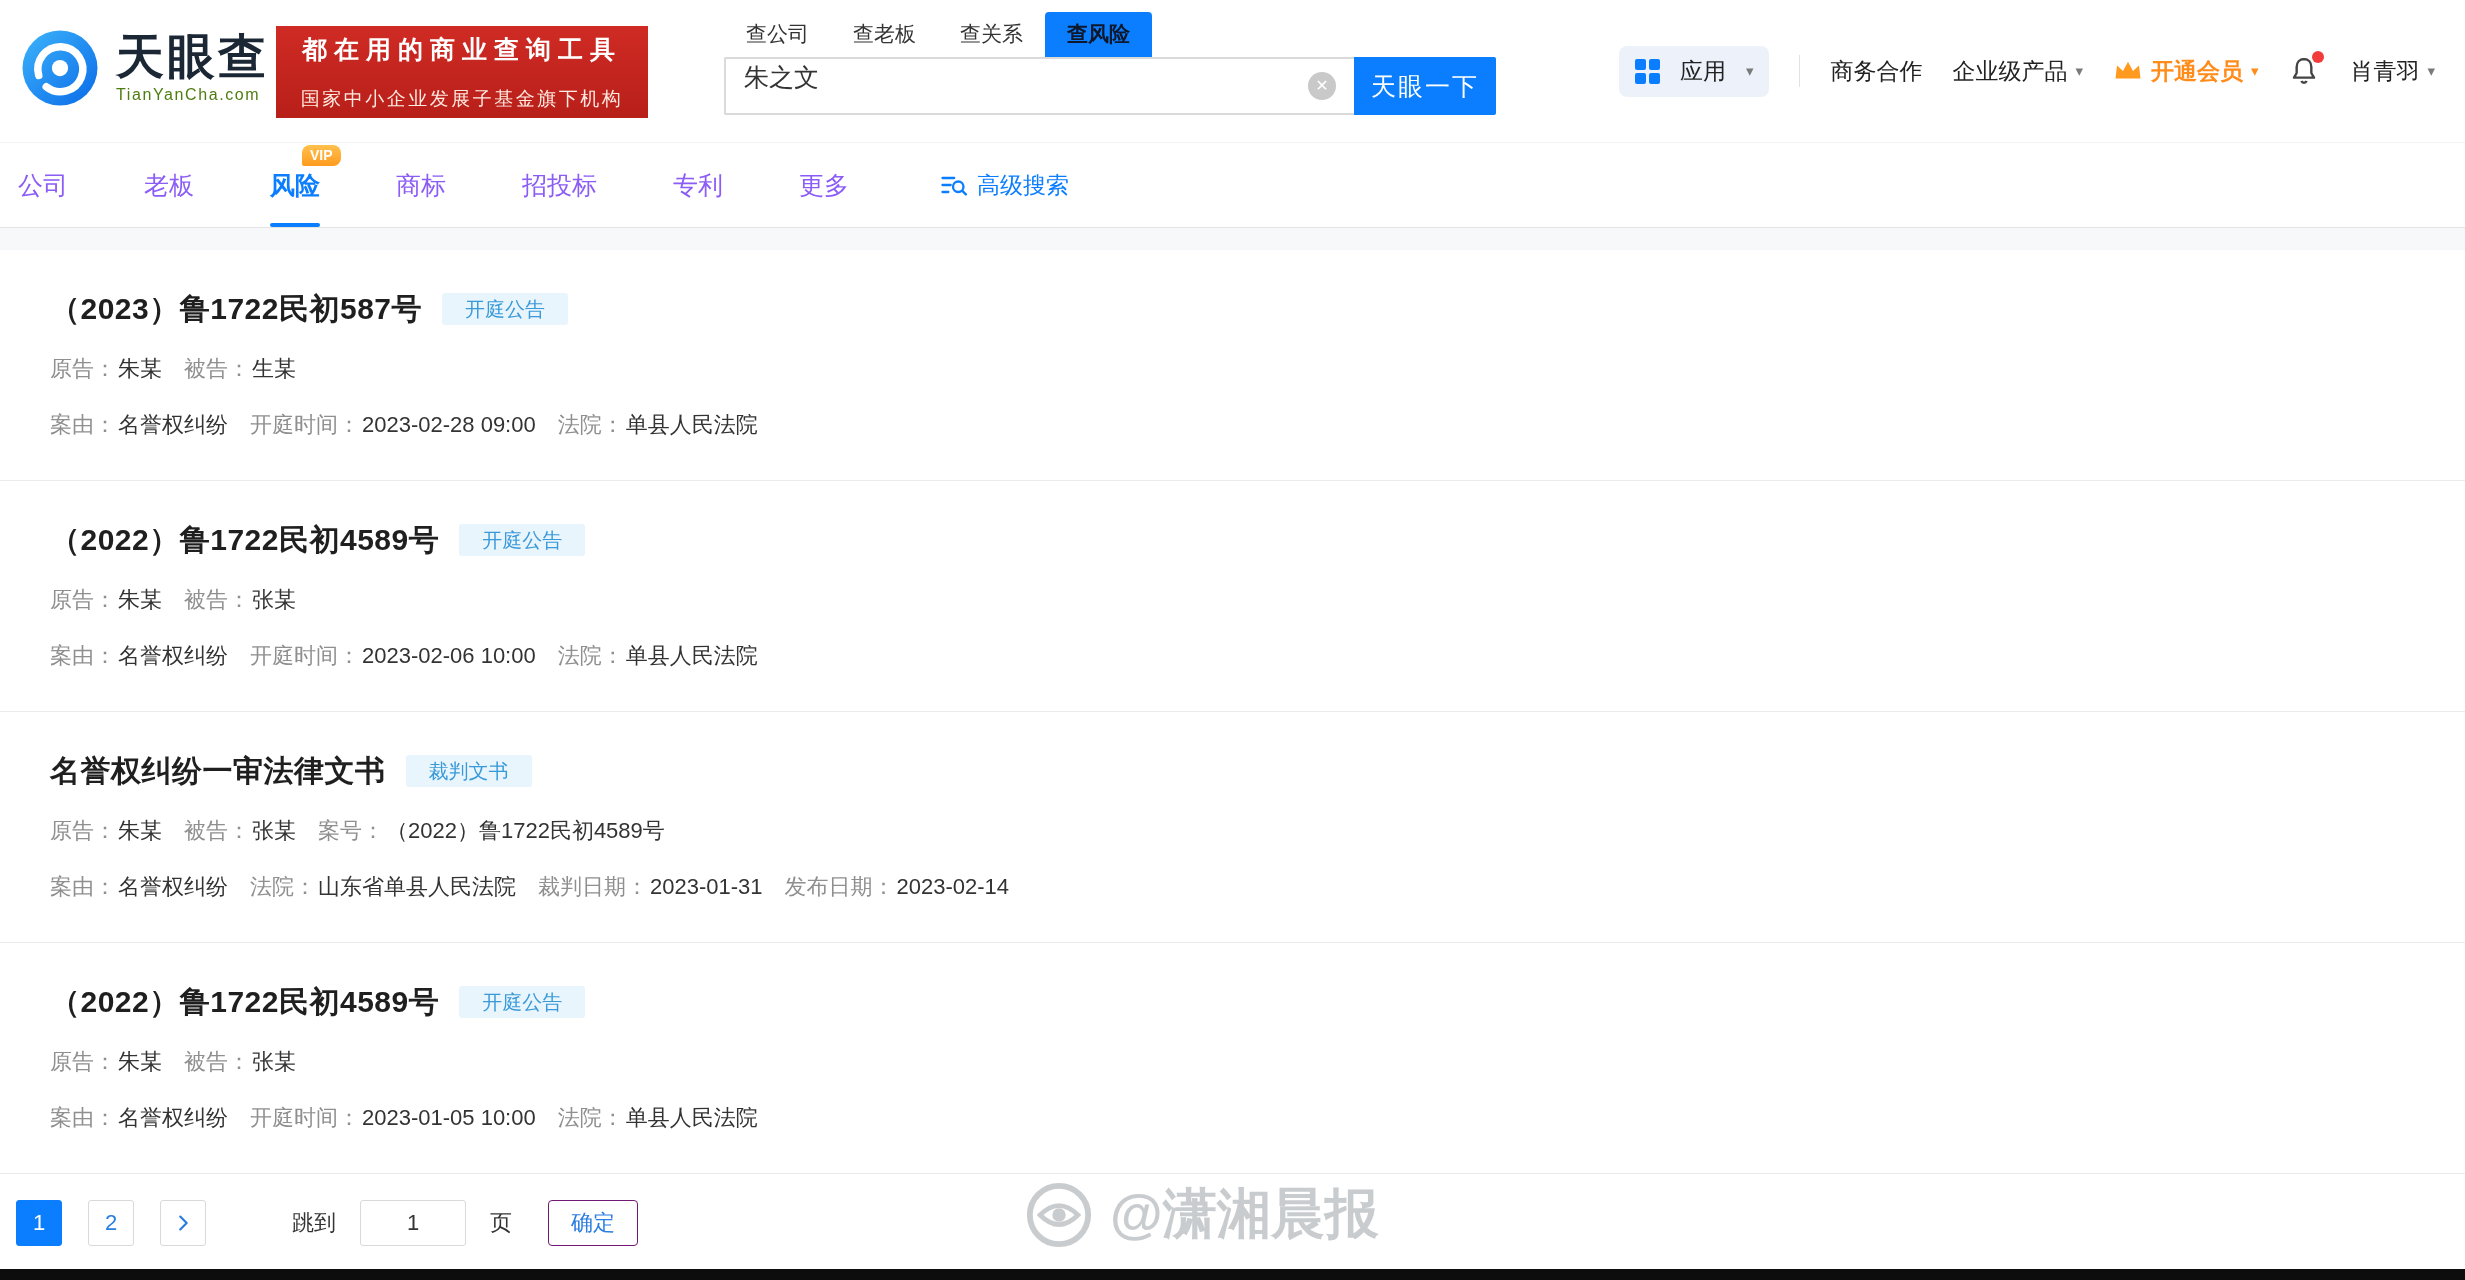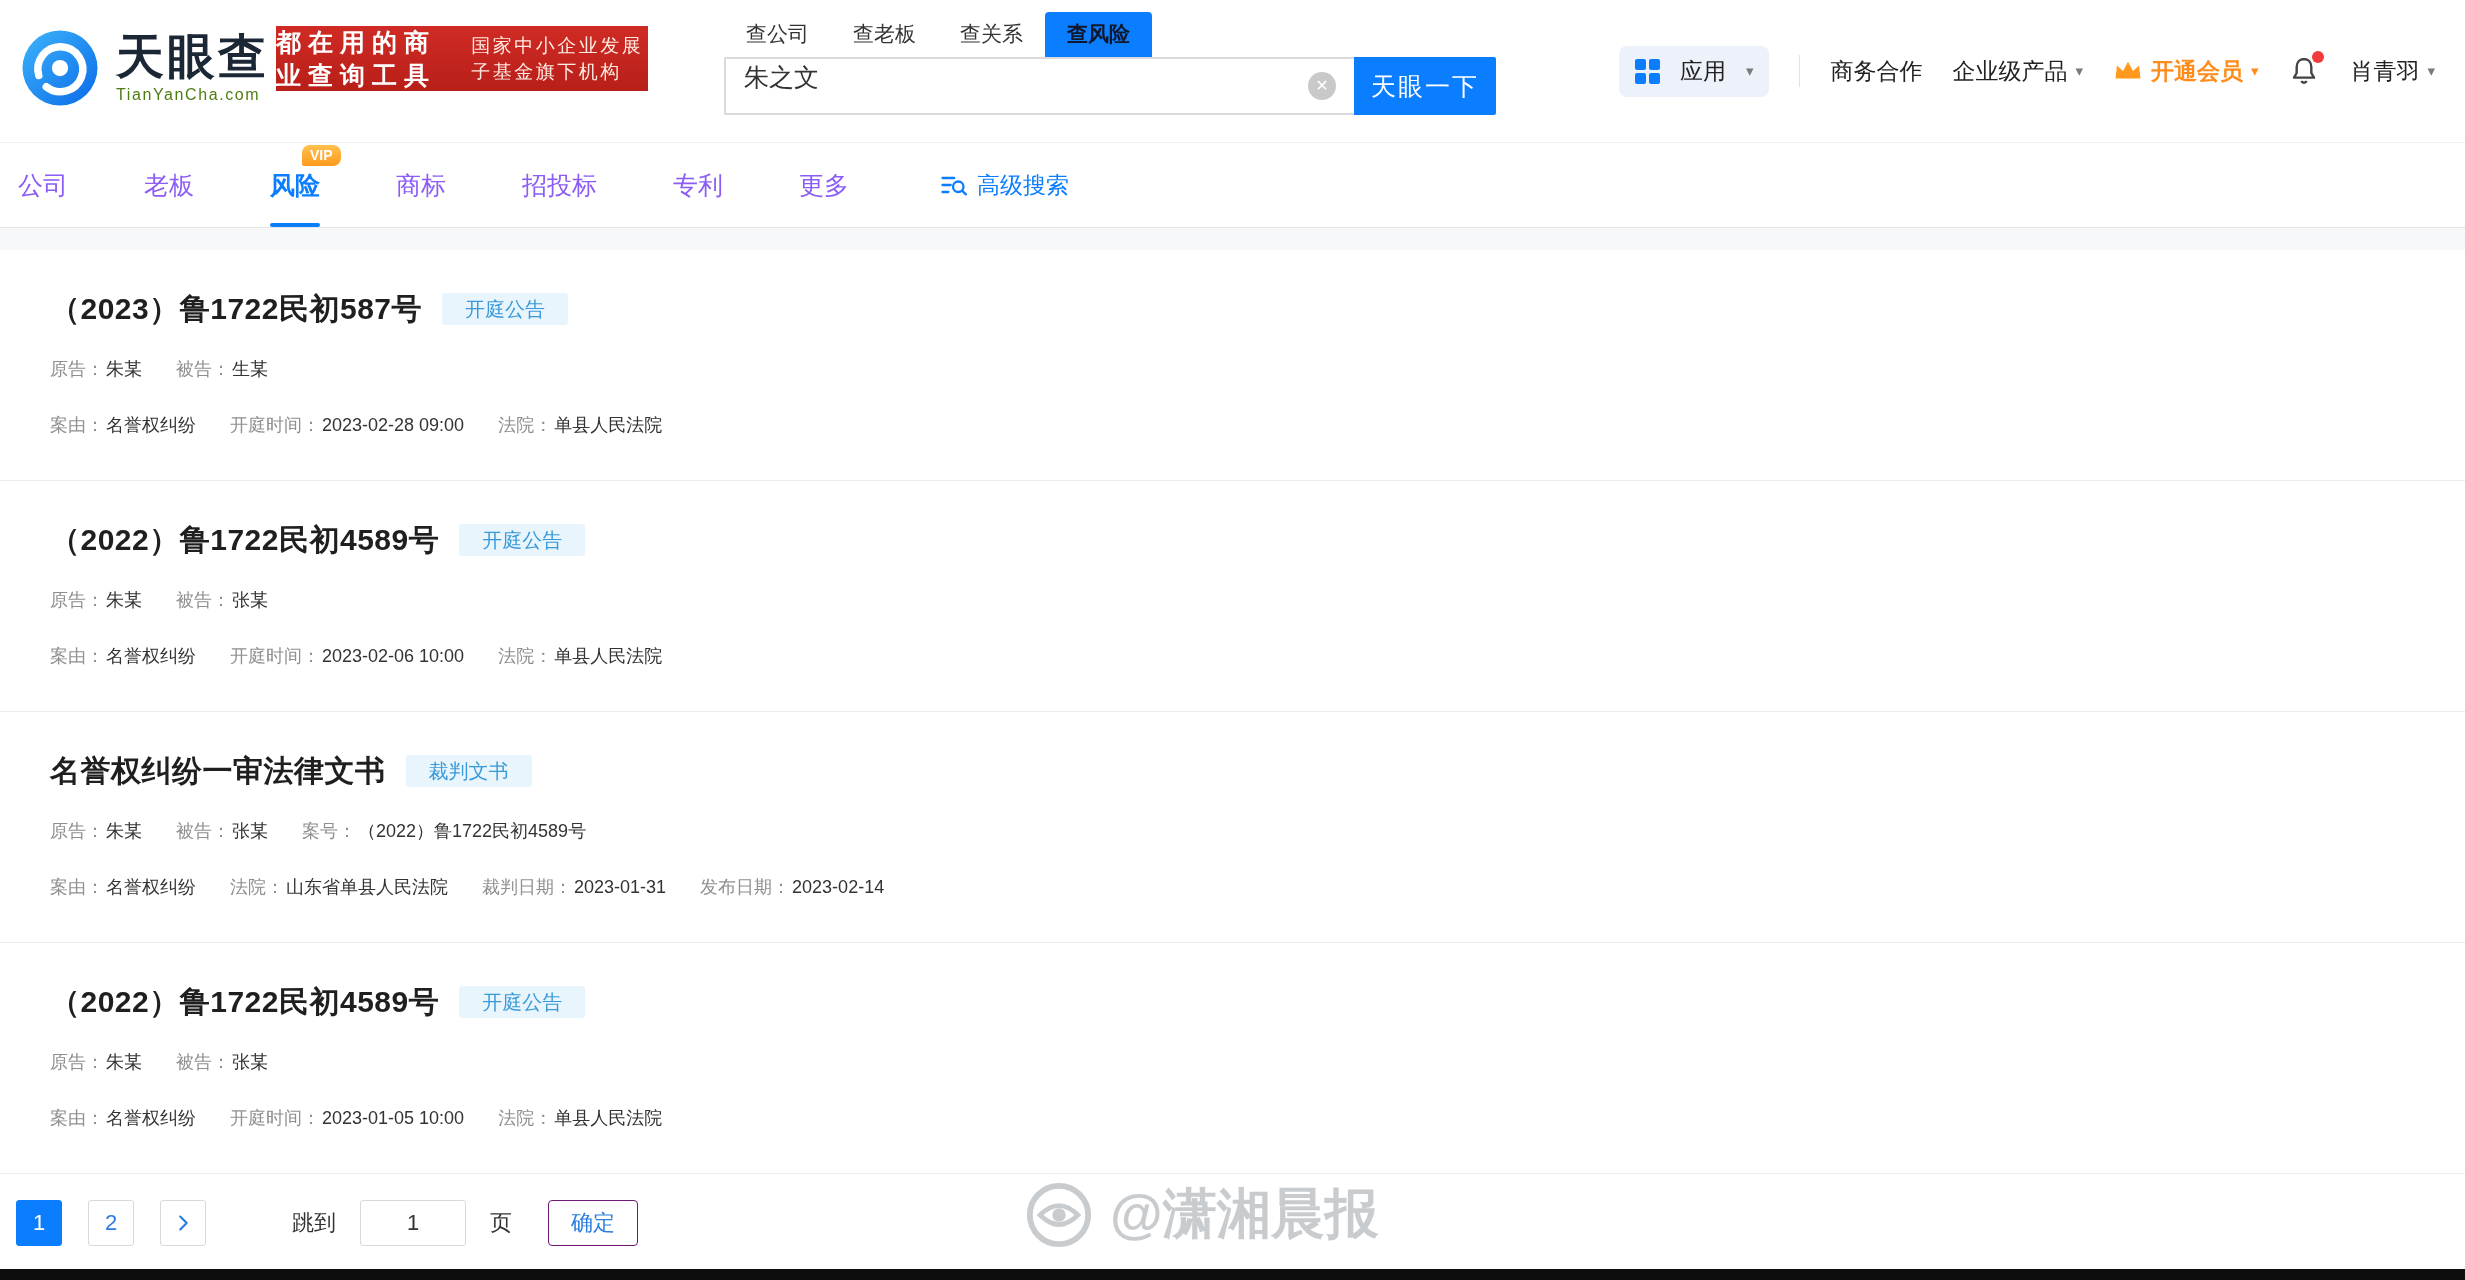--- a/index.html
+++ b/index.html
@@ -10,23 +10,23 @@
   }
   .page { position:relative; width:2465px; height:1280px; background:#fff; }
 
   
   .header { position:relative; height:142px; background:#fff; }
   .logo { position:absolute; left:20px; top:28px; display:flex; align-items:center; gap:16px; cursor:pointer; }
   .logo-icon { width:80px; height:80px; }
   .logo-text .brand { font-size:48px; font-weight:bold; color:#1b2735; letter-spacing:3px; line-height:1.05; }
   .logo-text .domain { font-size:16px; color:#4d7c0f; letter-spacing:1.6px; margin-top:4px; }
 
-  .promo { position:absolute; left:276px; top:26px; width:372px; height:65px;
+  .promo { position:absolute; left:276px; top:26px; width:372px; height:92px;
     background:linear-gradient(#cf2b24,#b81f19); color:#fff;
-    display:flex; flex-direction:row; justify-content:center; align-items:center; gap:20px; }
+    display:flex; flex-direction:column; justify-content:center; align-items:center; gap:20px; }
   .promo-line1 { font-size:25px; font-weight:bold; letter-spacing:7px; }
   .promo-line2 { font-size:19px; letter-spacing:2.5px; color:#ffeae1; }
 
   .search-block { position:absolute; left:724px; top:12px; }
   .search-tabs { display:flex; align-items:flex-end; }
   .search-tab { font-size:21px; color:#333; padding:8px 22px 9px; cursor:pointer; }
   .search-tab.active { background:#0b7eff; color:#0f172a; border-radius:4px 4px 0 0;font-weight:bold; }
   .search-row { display:flex; }
   .search-input-wrap { position:relative; width:630px; }
   .search-input { width:630px; height:58px; border:2px solid #dadada; border-right:none;
@@ -67,21 +67,21 @@
     margin-left:14px; cursor:pointer; }
 
   
   .spacer { height:22px; background:#f7f8fa; }
   .results { background:#fff; }
   .card { padding:42px 0 42px 50px; border-bottom:1px solid #ececec; }
   .card-title-row { display:flex; align-items:center; gap:20px; line-height:34px; }
   .card-title { font-size:30px; font-weight:bold; color:#1f1f1f; letter-spacing:0.5px; cursor:pointer; }
   .type-badge { font-size:20px; color:#3a9ad9; background:#e9f5fc; padding:6px 23px;
     border-radius:3px; line-height:1; }
-  .meta-line { display:flex; gap:34px; margin-top:30px; font-size:18px; line-height:26px; }
+  .meta-line { display:flex; gap:22px; margin-top:30px; font-size:22px; line-height:26px; }
   .meta .lbl { color:#8f8f8f; }
   .meta .val { color:#333; margin-left:2px; }
 
   
   .pagination { display:flex; align-items:center; margin:26px 0 0 16px; height:46px; font-size:22px; }
   .page-btn { width:46px; height:46px; border:1px solid #d9d9d9; background:#fff; color:#2a7de0;
     font-size:22px; border-radius:3px; margin-right:26px; cursor:pointer; font-family:inherit;
     display:flex; align-items:center; justify-content:center; }
   .page-btn.current { background:#0b7eff; border-color:#0b7eff; color:#fff; }
   .jump-label { color:#333; margin-left:60px; }

